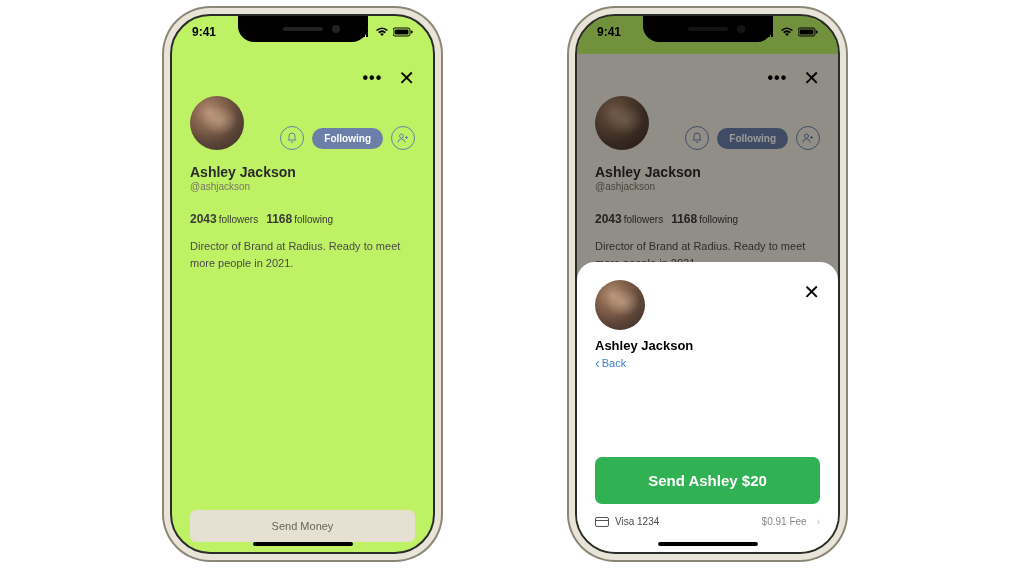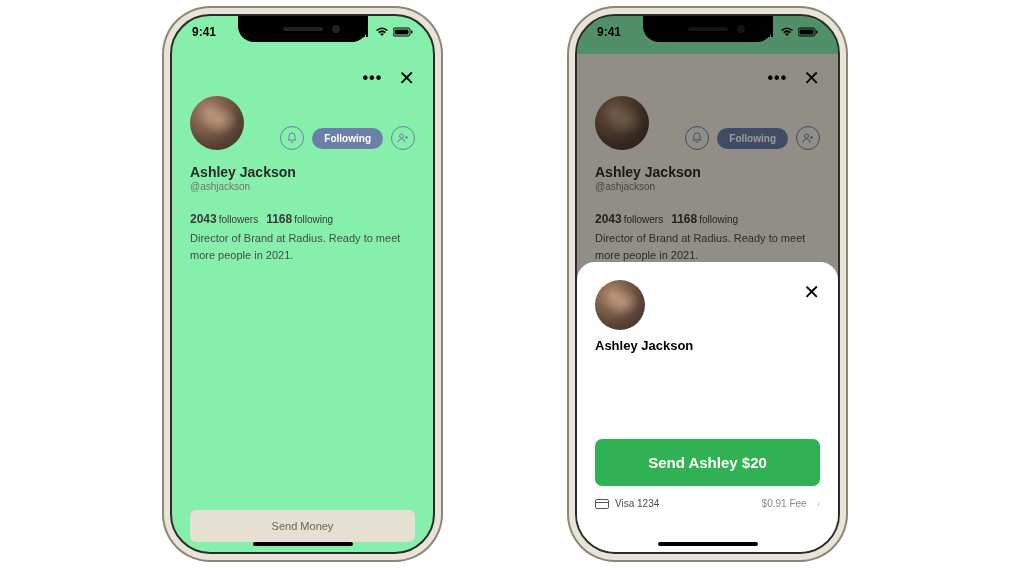--- a/index.html
+++ b/index.html
@@ -1,36 +1,36 @@
 <!DOCTYPE html>
 <html><head>
 <meta charset="utf-8">
 <style>
 *{box-sizing:border-box;margin:0;padding:0;font-family:-apple-system,BlinkMacSystemFont,'Segoe UI',sans-serif}
 body{background:#fff;width:1010px;height:568px;display:flex;justify-content:center;align-items:center;gap:140px}
-.phone{width:265px;height:540px;background:#86efac;border-radius:40px;border:2px solid #2b2b2b;position:relative;overflow:hidden;box-shadow:0 0 0 6px #e8e4d8,0 0 0 8px #8a8778}
+.phone{width:265px;height:540px;background:#bef264;border-radius:40px;border:2px solid #2b2b2b;position:relative;overflow:hidden;box-shadow:0 0 0 6px #e8e4d8,0 0 0 8px #8a8778}
 .phone.right .screen-bg{background:#f0ede2}
 .notch{position:absolute;top:0;left:50%;transform:translateX(-50%);width:130px;height:26px;background:#000;border-radius:0 0 16px 16px;z-index:10;display:flex;justify-content:center;align-items:center;gap:30px}
 .notch::before{content:"";width:40px;height:4px;background:#222;border-radius:3px}
 .notch::after{content:"";width:8px;height:8px;background:#222;border-radius:50%;position:absolute;right:28px}
 .status{position:absolute;top:7px;left:0;right:0;height:18px;display:flex;justify-content:space-between;align-items:center;padding:0 20px;font-size:12px;font-weight:600;z-index:5}
 .status-right{display:flex;gap:4px;align-items:center}
 .content{position:absolute;top:38px;left:0;right:0;bottom:0;padding:12px 18px}
 .top-actions{display:flex;justify-content:flex-end;gap:16px;align-items:center;margin-bottom:6px}
 .dots{font-size:16px;font-weight:700;letter-spacing:1px}
 .close-x{font-size:20px;font-weight:400}
 .avatar{width:54px;height:54px;border-radius:50%;background:radial-gradient(circle at 35% 30%,#b89078 0%,#8a6850 28%,#5c4438 60%,#3a2c24 100%);margin-bottom:2px;overflow:hidden;position:relative}
 .avatar::after{content:"";position:absolute;inset:0;background:radial-gradient(ellipse 60% 50% at 55% 45%,rgba(220,190,160,0.5) 0%,transparent 55%)}
 .action-row{display:flex;justify-content:flex-end;gap:8px;align-items:center;margin-top:-26px;margin-bottom:14px}
 .icon-btn{width:24px;height:24px;border:1.5px solid #6b7fa8;border-radius:50%;display:flex;align-items:center;justify-content:center;color:#6b7fa8}
 .icon-btn svg{width:12px;height:12px}
 .pill{background:#6b7fa8;color:#fff;font-size:10px;font-weight:600;padding:5px 12px;border-radius:12px}
 .name{font-size:14px;font-weight:700;color:#2b2b2b;margin-bottom:1px}
 .handle{font-size:10px;color:#7a7468;margin-bottom:20px}
-.stats{font-size:10px;color:#3a3a3a;margin-bottom:4px}
+.stats{font-size:10px;color:#3a3a3a;margin-bottom:12px}
 .stats b{font-size:12px;font-weight:700;margin-right:2px}
 .stats .gap{display:inline-block;width:8px}
 .bio{font-size:11px;color:#4a4a4a;line-height:1.5}
 .send-money{position:absolute;bottom:10px;left:18px;right:18px;background:#e5e0d2;border-radius:6px;padding:10px;text-align:center;font-size:11px;color:#6a6558}
 .overlay{position:absolute;inset:0;background:rgba(0,0,0,0.4);z-index:20}
 .sheet{position:absolute;bottom:0;left:0;right:0;background:#fff;border-radius:18px 18px 0 0;padding:18px 18px 14px;z-index:30;height:290px}
 .sheet-top{display:flex;justify-content:space-between;align-items:flex-start}
 .sheet .avatar{width:50px;height:50px}
 .sheet-close{font-size:20px;font-weight:400;cursor:pointer}
 .sheet-name{font-size:13px;font-weight:700;margin-top:6px}
@@ -147,20 +147,23 @@
     </div>
     <div class="bio">Director of Brand at Radius. Ready to meet more people in 2021.</div>
   </div>
   <div class="overlay"></div>
   <div class="sheet">
     <div class="sheet-top">
       <div class="avatar"></div>
       <span class="sheet-close">✕</span>
     </div>
     <div class="sheet-name">Ashley Jackson</div>
+    <div class="back-link">
+        <span>Back</span>
+      </div>
     <div class="send-btn">Send Ashley $20</div>
     <div class="pay-row">
       <span class="card-icon"></span>
       <span>Visa 1234</span>
       <span class="fee">$0.91 Fee</span>
       <span class="chev">›</span>
     </div>
   </div>
   <div class="home-ind"></div>
 </div>

